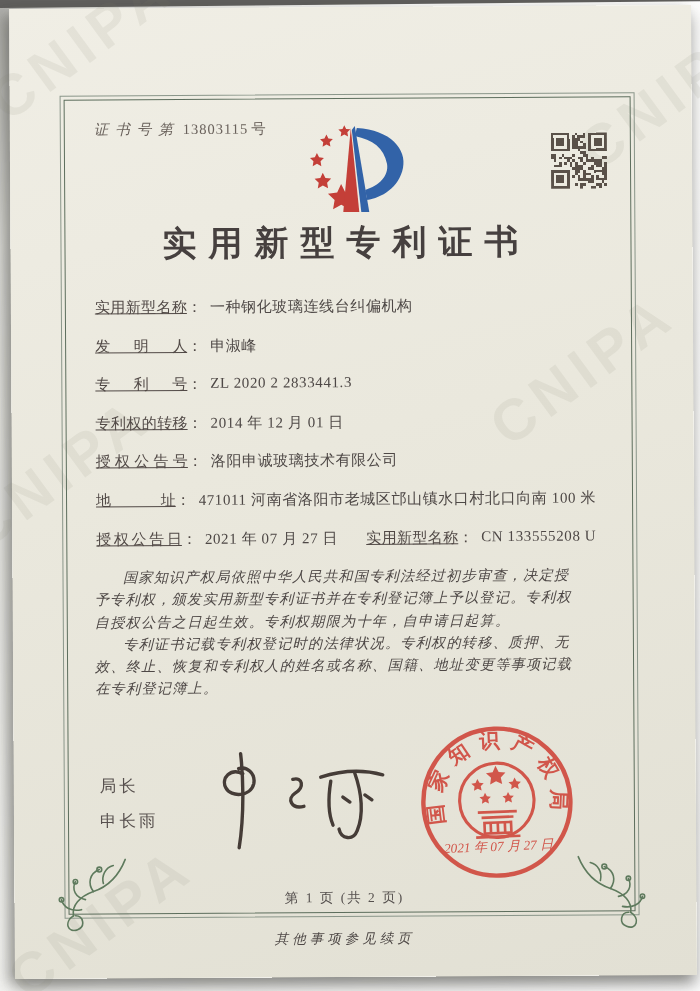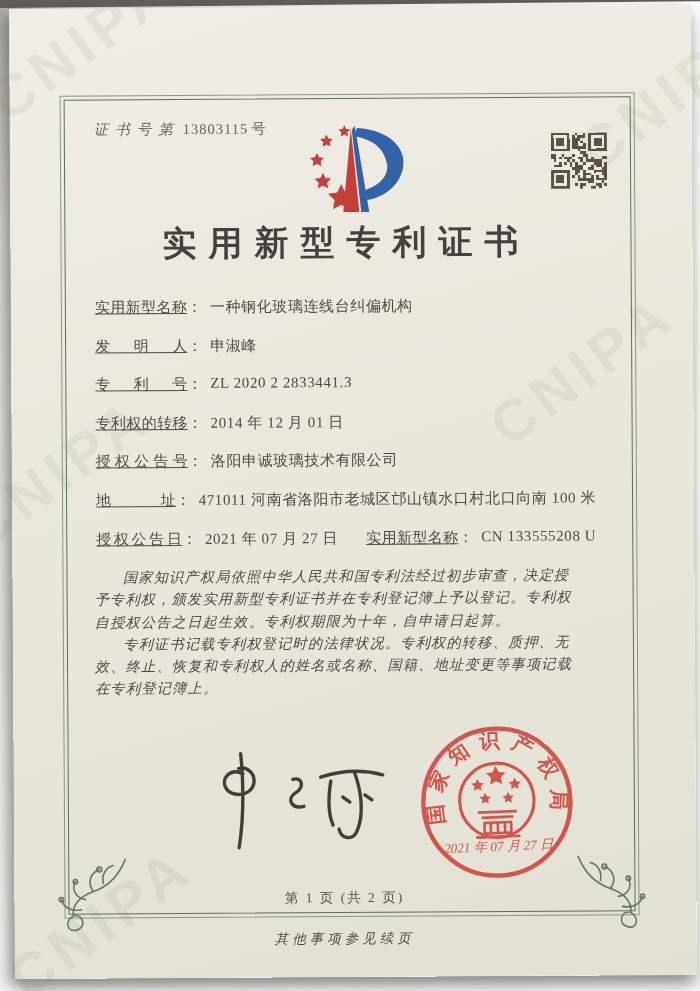--- a/index.html
+++ b/index.html
@@ -287,20 +287,24 @@
             <span class="fvalue">CN 133555208 U</span>
         </span>
       </div>
     </div>
 
     <div class="body-text">
       <p>国家知识产权局依照中华人民共和国专利法经过初步审查，决定授予专利权，颁发实用新型专利证书并在专利登记簿上予以登记。专利权自授权公告之日起生效。专利权期限为十年，自申请日起算。</p>
       <p>专利证书记载专利权登记时的法律状况。专利权的转移、质押、无效、终止、恢复和专利权人的姓名或名称、国籍、地址变更等事项记载在专利登记簿上。</p>
     </div>
 
+    <div class="director">
+      <div>局长</div>
+      <div>申长雨</div>
+    </div>
 
     <svg class="signature" width="190" height="105" viewBox="0 0 190 105">
       <g fill="none" stroke="#453c37" stroke-width="3.4" stroke-linecap="round" stroke-linejoin="round">
         <path d="M34,24 C22,18 12,28 17,38 C22,48 42,47 45,34 C47,24 38,16 30,19"></path>
         <path d="M32,4 C34,22 36,62 30,98"></path>
         <path d="M84,30 C94,27 96,38 86,44 C78,49 82,60 95,57"></path>
         <path d="M112,28 C134,21 156,21 174,26"></path>
         <path d="M122,32 C119,50 119,64 124,76"></path>
         <path d="M146,24 C153,44 155,66 148,82 C144,92 132,90 130,80"></path>
         <path d="M134,48 l7,5"></path>

